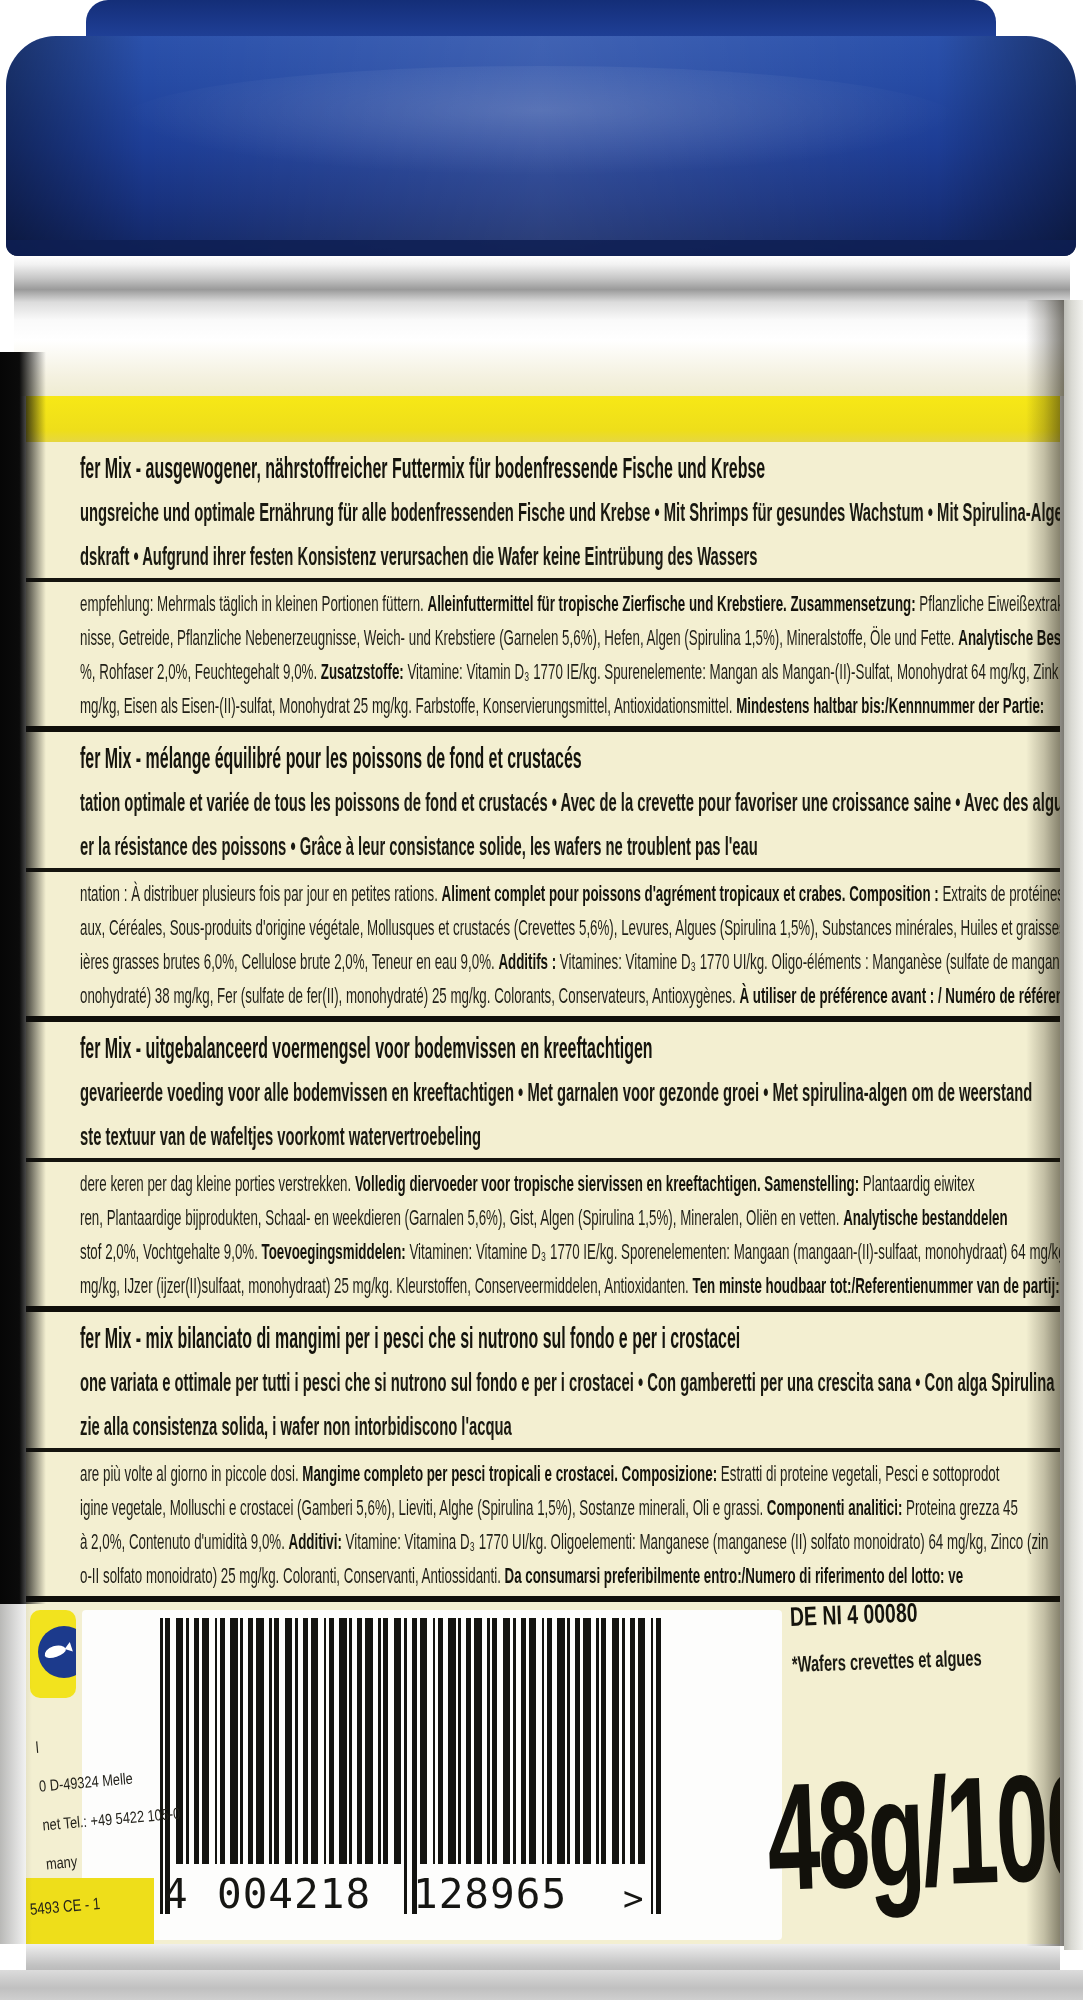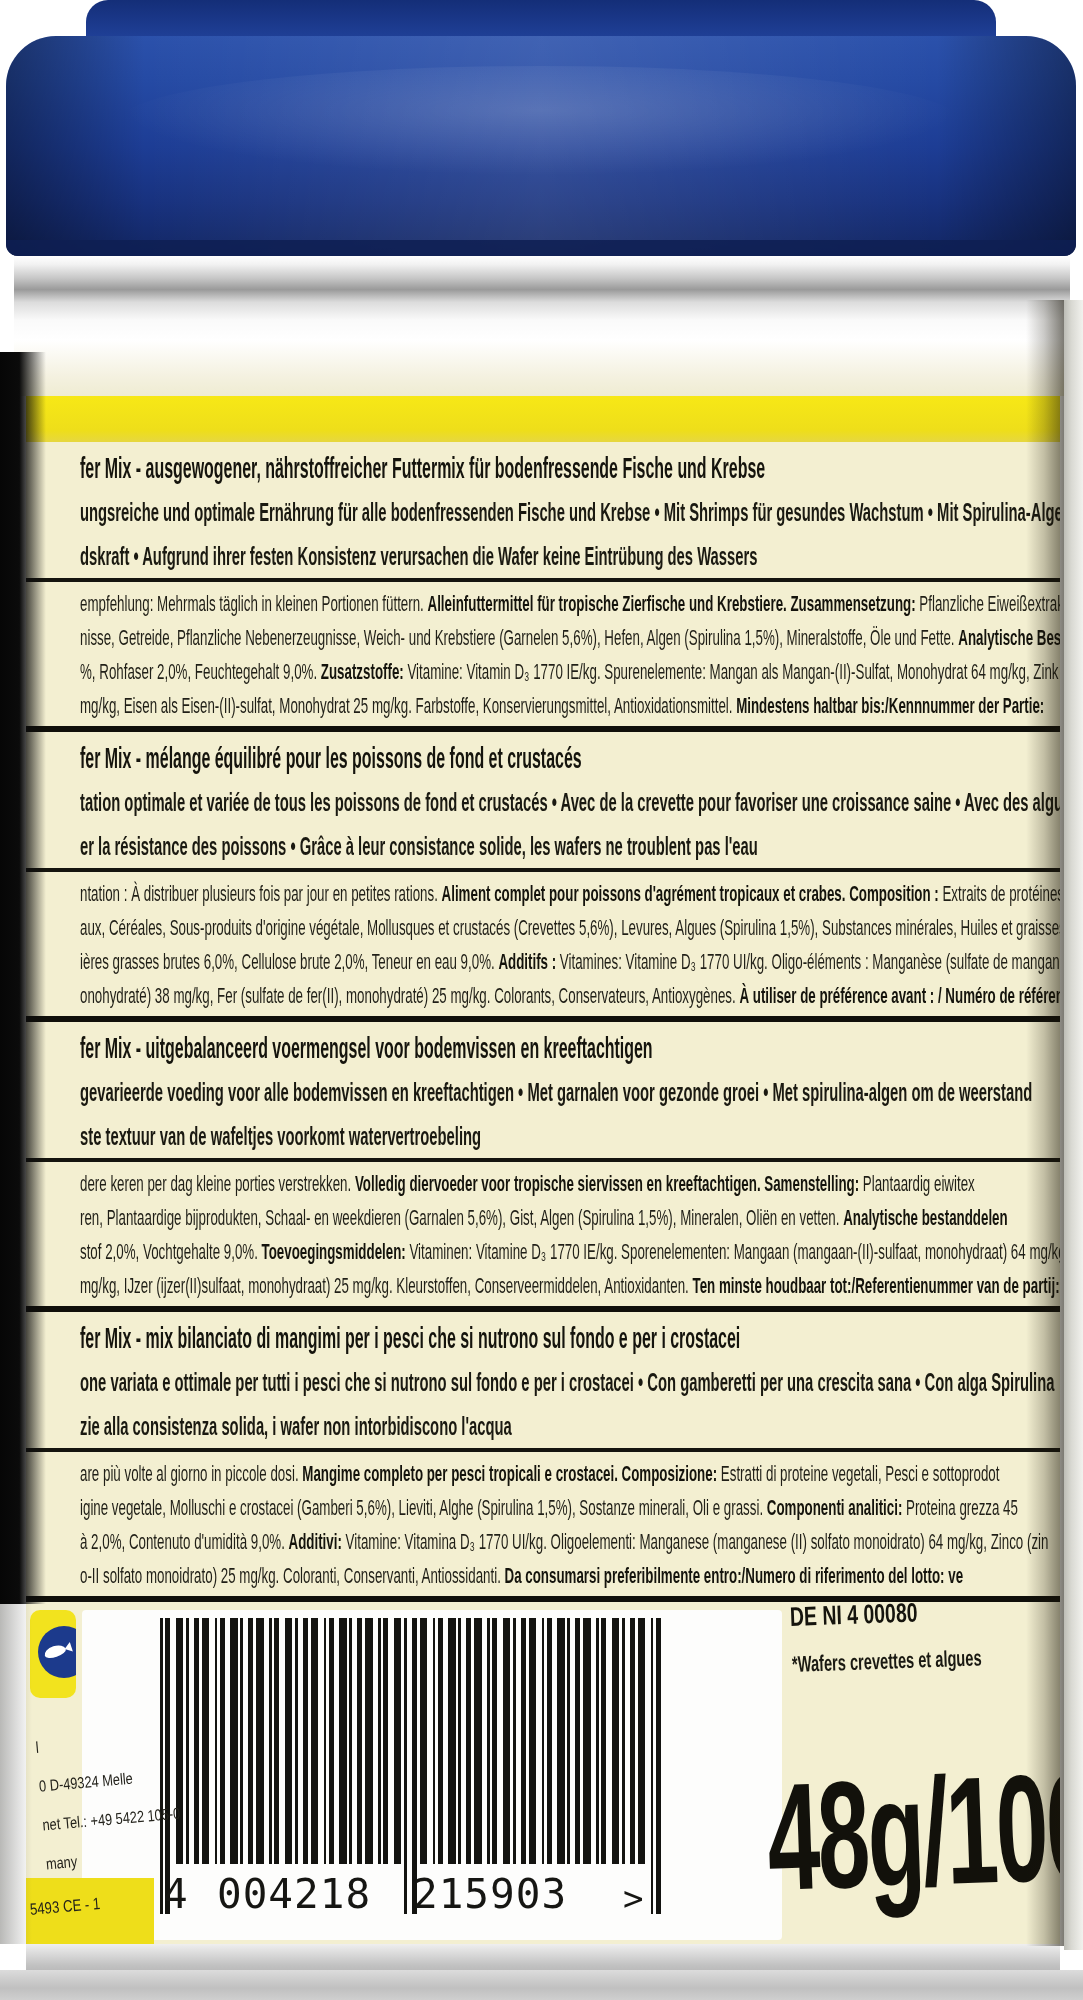--- a/index.html
+++ b/index.html
@@ -165,21 +165,21 @@
           </div>
           <div class="rule thick"></div>
         </div>
       </div>
 
     <div class="footer">
       <div class="bc-panel"></div>
       <div class="barcode-bars"><span class="bar tall" style="width:2.6px;margin-right:2.6px"></span><span class="bar tall" style="width:5.2px;margin-right:5.2px"></span><span class="bar" style="width:7.800000000000001px;margin-right:2.6px"></span><span class="bar" style="width:2.6px;margin-right:5.2px"></span><span class="bar" style="width:5.2px;margin-right:2.6px"></span><span class="bar" style="width:7.800000000000001px;margin-right:5.2px"></span><span class="bar" style="width:2.6px;margin-right:2.6px"></span><span class="bar" style="width:5.2px;margin-right:5.2px"></span><span class="bar" style="width:7.800000000000001px;margin-right:2.6px"></span><span class="bar" style="width:2.6px;margin-right:5.2px"></span><span class="bar" style="width:5.2px;margin-right:2.6px"></span><span class="bar" style="width:7.800000000000001px;margin-right:5.2px"></span><span class="bar" style="width:2.6px;margin-right:2.6px"></span><span class="bar" style="width:5.2px;margin-right:5.2px"></span><span class="bar" style="width:7.800000000000001px;margin-right:2.6px"></span><span class="bar" style="width:2.6px;margin-right:5.2px"></span><span class="bar" style="width:5.2px;margin-right:2.6px"></span><span class="bar" style="width:7.800000000000001px;margin-right:5.2px"></span><span class="bar" style="width:2.6px;margin-right:2.6px"></span><span class="bar" style="width:5.2px;margin-right:5.2px"></span><span class="bar" style="width:7.800000000000001px;margin-right:2.6px"></span><span class="bar" style="width:2.6px;margin-right:5.2px"></span><span class="bar" style="width:5.2px;margin-right:2.6px"></span><span class="bar" style="width:7.800000000000001px;margin-right:5.2px"></span><span class="bar" style="width:2.6px;margin-right:2.6px"></span><span class="bar" style="width:5.2px;margin-right:5.2px"></span><span class="bar" style="width:7.800000000000001px;margin-right:2.6px"></span><span class="bar tall" style="width:2.6px;margin-right:5.2px"></span><span class="bar tall" style="width:5.2px;margin-right:2.6px"></span><span class="bar" style="width:7.800000000000001px;margin-right:5.2px"></span><span class="bar" style="width:2.6px;margin-right:2.6px"></span><span class="bar" style="width:5.2px;margin-right:5.2px"></span><span class="bar" style="width:7.800000000000001px;margin-right:2.6px"></span><span class="bar" style="width:2.6px;margin-right:5.2px"></span><span class="bar" style="width:5.2px;margin-right:2.6px"></span><span class="bar" style="width:7.800000000000001px;margin-right:5.2px"></span><span class="bar" style="width:2.6px;margin-right:2.6px"></span><span class="bar" style="width:5.2px;margin-right:5.2px"></span><span class="bar" style="width:7.800000000000001px;margin-right:2.6px"></span><span class="bar" style="width:2.6px;margin-right:5.2px"></span><span class="bar" style="width:5.2px;margin-right:2.6px"></span><span class="bar" style="width:7.800000000000001px;margin-right:5.2px"></span><span class="bar" style="width:2.6px;margin-right:2.6px"></span><span class="bar" style="width:5.2px;margin-right:5.2px"></span><span class="bar" style="width:7.800000000000001px;margin-right:2.6px"></span><span class="bar" style="width:2.6px;margin-right:5.2px"></span><span class="bar" style="width:5.2px;margin-right:2.6px"></span><span class="bar" style="width:7.800000000000001px;margin-right:5.2px"></span><span class="bar" style="width:2.6px;margin-right:2.6px"></span><span class="bar" style="width:5.2px;margin-right:5.2px"></span><span class="bar" style="width:7.800000000000001px;margin-right:2.6px"></span><span class="bar" style="width:2.6px;margin-right:5.2px"></span><span class="bar" style="width:5.2px;margin-right:2.6px"></span><span class="bar" style="width:7.800000000000001px;margin-right:5.2px"></span><span class="bar tall" style="width:2.6px;margin-right:2.6px"></span><span class="bar tall" style="width:5.2px;margin-right:5.2px"></span></div>
       <span class="bc-d bc-lead">4</span>
       <span class="bc-d bc-g1">004218</span>
-      <span class="bc-d bc-g2">215903</span>
+      <span class="bc-d bc-g2">128965</span>
       <span class="bc-d bc-end">&gt;</span>
 
       <div class="logo">
         <div class="logo-circle">
           <div class="fish"></div>
         </div>
       </div>
 
       <div class="address">
         <div class="aline">l</div>

